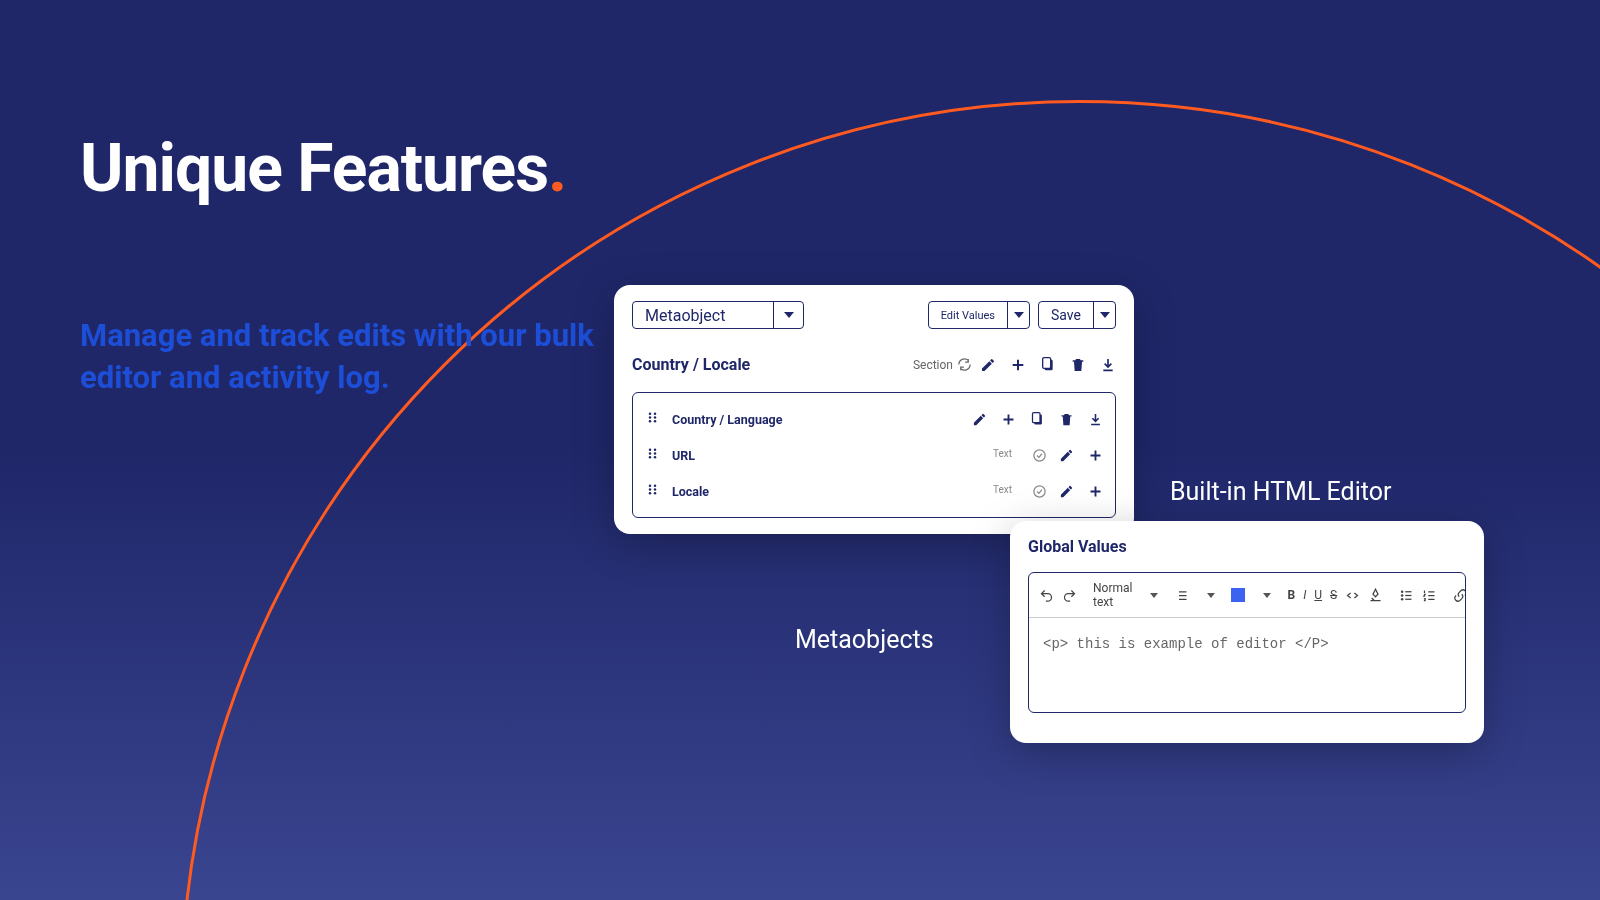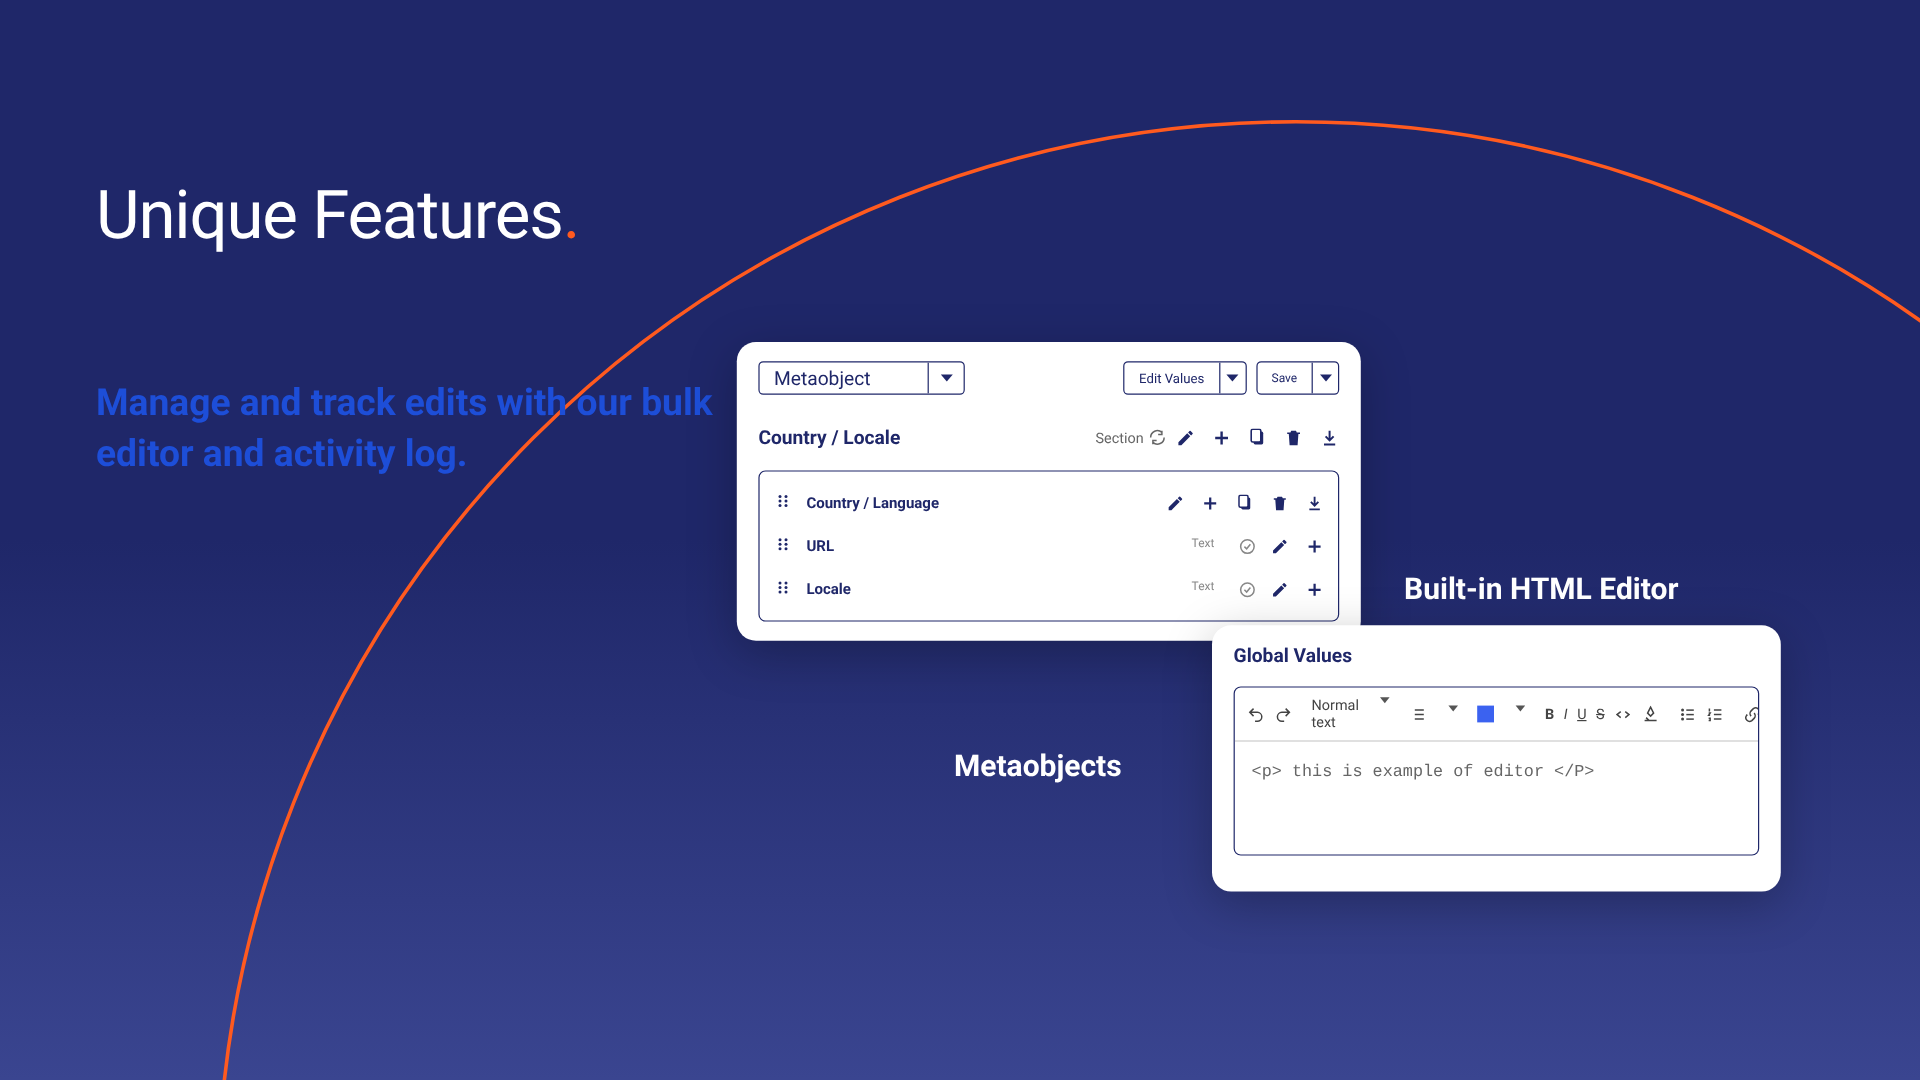--- a/index.html
+++ b/index.html
@@ -16,25 +16,25 @@
     width: 1800px;
     height: 1800px;
     border: 3px solid #ff5a1f;
     border-radius: 50%;
     top: 100px;
     left: 180px;
     z-index: 0;
   }
   .heading {
     position: absolute;
-    top: 146px;
+    top: 130px;
     left: 80px;
     color: #fff;
-    font-size: 56px;
-    font-weight: 400;
+    font-size: 66px;
+    font-weight: 700;
     letter-spacing: -1px;
   }
   .heading .dot {
     color: #ff5a1f;
   }
   .subheading {
     position: absolute;
     top: 315px;
     left: 80px;
     color: #1d4ed8;
@@ -76,21 +76,21 @@
   }
   .caret-down {
     width: 0; height:0;
     border-left: 5px solid transparent;
     border-right: 5px solid transparent;
     border-top: 6px solid #1f2769;
   }
   .spacer { flex:1; }
   .small-split .txt { min-width: 70px; font-size: 11px; }
   .small-split .caret { width: 22px; }
-  .tiny-split .txt { min-width: 45px; font-size: 10px; }
+  .tiny-split .txt { min-width: 45px; font-size: 14px; }
   .tiny-split .caret { width: 22px; }
 
   .row2 { display:flex; gap:10px; margin-top: 14px; }
   .ioblk {
     display:flex; border:1px solid #1f2769; border-radius:4px; height:30px; overflow:hidden;
   }
   .ioblk .ic {
     width: 28px; border-right:1px solid #1f2769;
     display:flex; align-items:center; justify-content:center;
     color:#1f2769;
@@ -120,21 +120,21 @@
   }
   .item-row {
     display:flex; align-items:center; height:36px;
   }
   .drag-handle { margin-right:12px; color:#1f2769; }
   .item-name { font-size:12.5px; font-weight:700; color:#1f2769; }
   .item-type { margin-left:auto; font-size:10px; color:#888; display:flex; align-items:flex-start; gap:20px; margin-right: 12px;}
   .item-icons { display:flex; gap:14px; color:#1f2769; }
 
   .caption1, .caption2 {
-    position:absolute; color:#fff; font-size:25px; font-weight:700;
+    position:absolute; color:#fff; font-size:25px; font-weight:400;
   }
   .caption1 { top: 625px; left: 795px; }
   .caption2 { top: 477px; left: 1170px; }
 
   .card2 {
     position:absolute;
     top: 521px;
     left: 1010px;
     width: 474px;
     background:#fff;
@@ -156,21 +156,21 @@
     padding: 8px 10px;
     border-bottom: 1px solid #ccc;
     color:#444;
     font-size:12px;
     flex-wrap: nowrap;
   }
   .sep { width:1px; height:18px; background:#ccc; }
   .color-sw {
     width:14px; height:14px; background:#3b62f0; display:inline-block;
   }
-  .tb-btn { display:flex; gap:18px; cursor:pointer; }
+  .tb-btn { display:flex; align-items:center; gap:18px; cursor:pointer; }
   .small-caret {
     width:0;height:0;border-left:4px solid transparent;border-right:4px solid transparent;border-top:5px solid #555;
   }
   .editor-body {
     padding: 18px 14px 60px 14px;
     font-family: "Courier New", monospace;
     font-size: 14px;
     color:#666;
   }
   .bold-btn { font-weight:700; }

